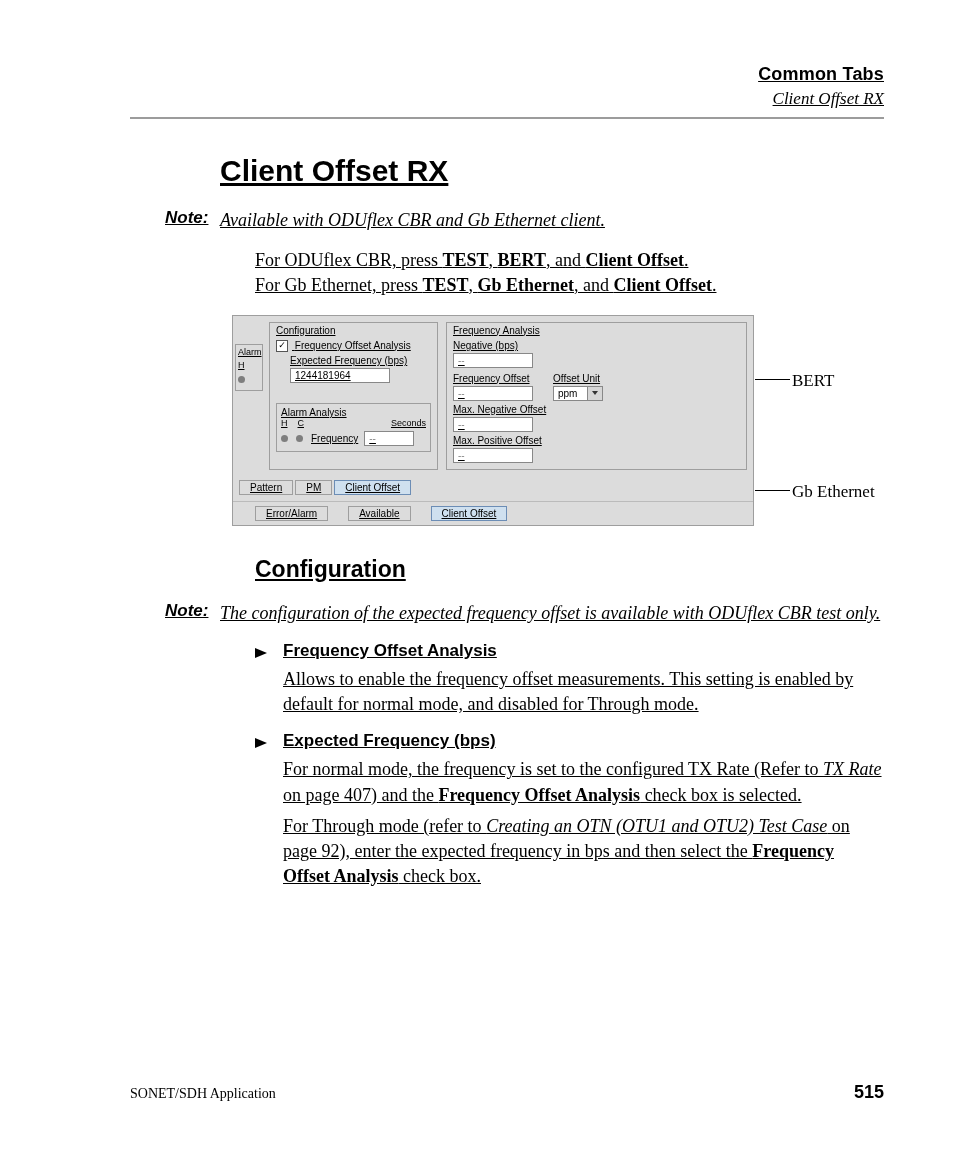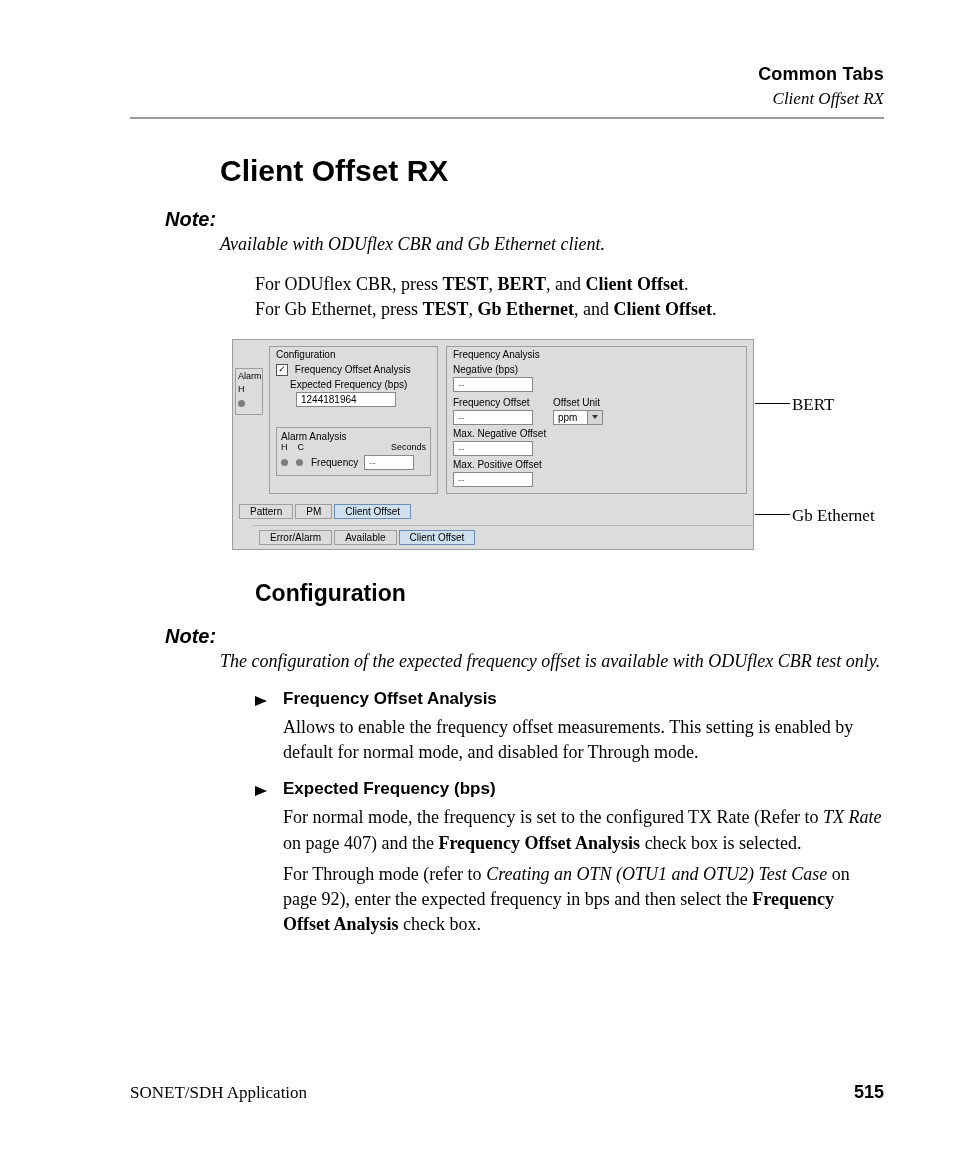--- a/index.html
+++ b/index.html
@@ -7,20 +7,21 @@
     background: #fff;
     font-family: "Times New Roman", Times, serif;
     color: #000;
   }
   .page {
     width: 954px;
     height: 1159px;
     position: relative;
     box-sizing: border-box;
     padding: 60px 70px 40px 130px;
+    text-decoration: underline;
   }
   .running-head {
     text-align: right;
     margin-top: 4px;
   }
   .running-head .line1 {
     font-family: Arial, Helvetica, sans-serif;
     font-weight: 700;
     font-size: 18px;
     letter-spacing: 0.2px;
@@ -46,30 +47,29 @@
   }
   .note-row {
     display: flex;
     margin-bottom: 16px;
     margin-left: -55px;
   }
   .note-label {
     font-family: Arial, Helvetica, sans-serif;
     font-weight: 700;
     font-style: italic;
-    font-size: 20px;
+    font-size: 17px;
     width: 55px;
     flex: 0 0 55px;
   }
   .note-text {
     font-style: italic;
     font-size: 18px;
     line-height: 1.35;
     flex: 1;
-    margin-top: 24px;
   }
   .para {
     font-size: 18px;
     line-height: 1.4;
     margin-left: 35px;
     margin-bottom: 16px;
   }
   .b { font-weight: 700; }
   .i { font-style: italic; }
 
@@ -148,24 +148,23 @@
   }
   .tab.active {
     background:#cfe0ef;
     border-color:#6c8db5;
   }
   .tabs-row2 {
     border-top:1px solid #bbb;
     margin-top:4px;
     padding-top:4px;
     display:flex;
-    padding-left:6px;
+    padding-left:22px;
     padding-bottom:4px;
-    gap:2px;
-    margin-left:20px;
+    gap:20px;
   }
 
   .callout {
     position:absolute;
     font-size:17px;
     font-family: "Times New Roman", Times, serif;
   }
   .callout.bert { top:56px; left:560px; }
   .callout.gbe { top:167px; left:560px; }
   .callout-line {
@@ -219,21 +218,21 @@
     left:130px;
     right:70px;
     bottom:56px;
     display:flex;
     justify-content:space-between;
     align-items:baseline;
     font-size:14px;
   }
   .footer .app {
     font-family: "Times New Roman", Times, serif;
-    font-size:17px;
+    font-size:14px;
   }
   .footer .pg {
     font-family: Arial, Helvetica, sans-serif;
     font-weight:700;
     font-size:18px;
   }
 </style>
 </head>
 <body>
 
@@ -269,21 +268,21 @@
           </div>
           <div class="cols">
 
             <div class="grpbox" style="width:155px;">
               <span class="grpbox-title">Configuration</span>
               <div>
                 <span class="chk">✓</span>
                 <span>Frequency Offset Analysis</span>
               </div>
               <span class="label-sm" style="margin-left:14px;">Expected Frequency (bps)</span>
-              <div class="field" style="margin-left:20px; width:90px;">1244181964</div>
+              <div class="field" style="margin-left:14px; width:90px;">1244181964</div>
 
               <div class="alarm-inner">
                 <span>Alarm Analysis</span>
                 <div class="hdr">
                   <span>H</span>
                   <span>C</span>
                   <span style="margin-left:auto;">Seconds</span>
                 </div>
                 <div class="row">
                   <span class="dot"></span>

